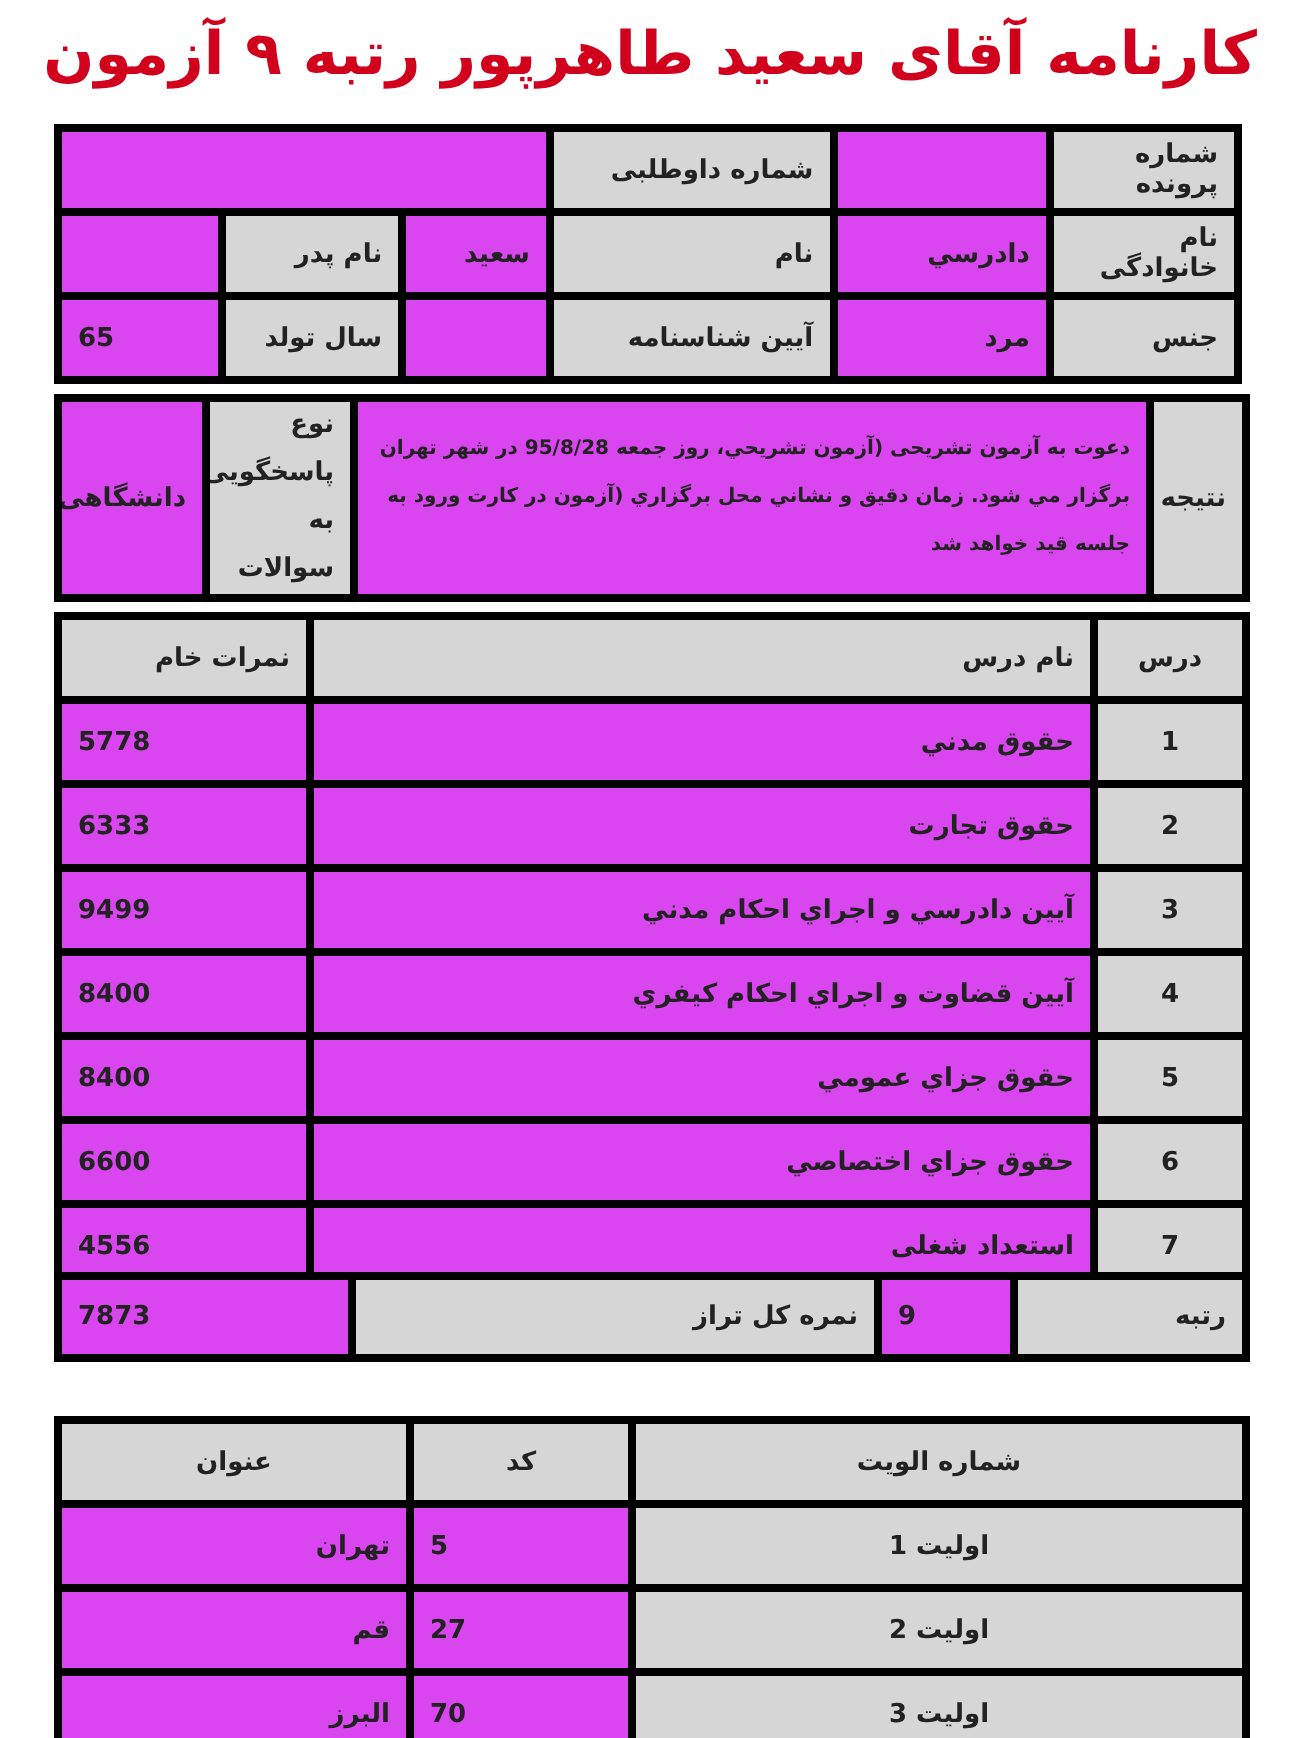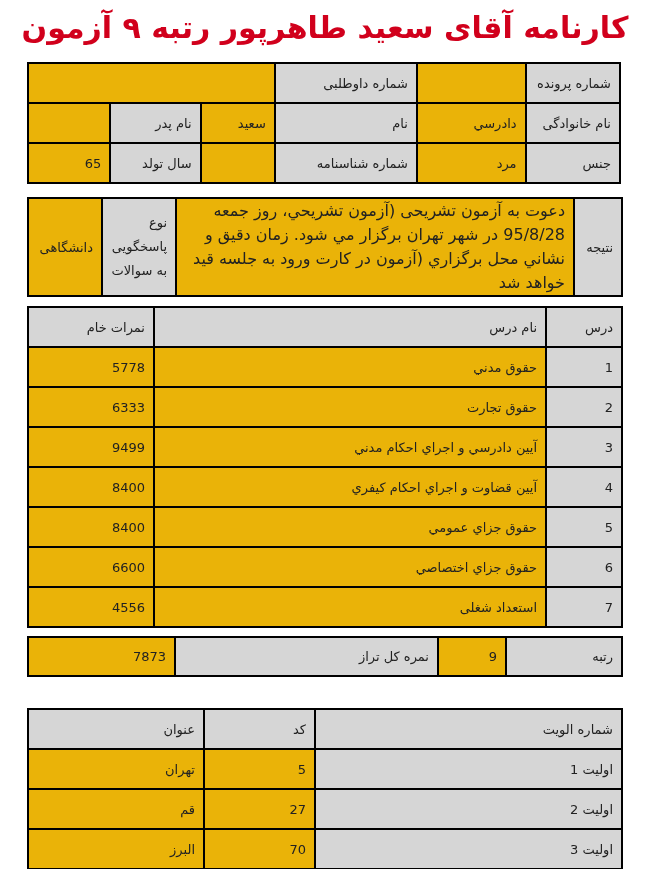--- a/index.html
+++ b/index.html
@@ -10,34 +10,34 @@
   .title {
     position: absolute; left: 0; top: 4px; width: 650px; height: 48px;
     text-align: center; color: #d1001c; font-weight: bold; font-size: 30px; line-height: 48px;
     font-family: "DejaVu Sans", sans-serif;
   }
   table {
     position: absolute; border-collapse: collapse; table-layout: fixed; direction: rtl;
     font-size: 13px;
   }
   td, th {
-    border: 2px solid #000000; padding: 0 8px; font-weight: normal; overflow: hidden;
+    border: 4px solid #000000; padding: 0 8px; font-weight: bold; overflow: hidden;
   }
   .lbl { background: #d6d6d6; }
-  .val { background: #eab308; }
+  .val { background: #d946ef; }
   .r { text-align: right; }
-  .l { text-align: right; margin-top: 24px; }
-  .c { }
+  .l { text-align: left; margin-top: 24px; }
+  .c { text-align: center; }
 
   #t1 { left: 27px; top: 62px; width: 594px; }
   #t1 td { height: 38px; }
 
   #t2 { left: 27px; top: 197px; width: 594px; }
   #t2 td { height: 90px; }
-  #t2 .msg { line-height: 24px; font-size: 16px; padding: 0 8px; }
+  #t2 .msg { line-height: 24px; font-size: 10px; padding: 0 8px; }
   #t2 .type { line-height: 24px; }
 
   #t3 { left: 27px; top: 306px; width: 594px; }
   #t3 td { height: 38px; }
 
   #t4 { left: 27px; top: 636px; width: 594px; }
   #t4 td { height: 37px; }
 
   #t5 { left: 27px; top: 708px; width: 594px; }
   #t5 td { height: 38px; }
@@ -67,21 +67,21 @@
     <td class="lbl r">نام خانوادگی</td>
     <td class="val r">دادرسي</td>
     <td class="lbl r">نام</td>
     <td class="val r">سعید</td>
     <td class="lbl r">نام پدر</td>
     <td class="val r"></td>
   </tr>
   <tr>
     <td class="lbl r">جنس</td>
     <td class="val r">مرد</td>
-    <td class="lbl r">شماره شناسنامه</td>
+    <td class="lbl r">آيين شناسنامه</td>
     <td class="val r"></td>
     <td class="lbl r">سال تولد</td>
     <td class="val l">65</td>
   </tr>
 </tbody>
   </table>
 
 <table id="t2">
   <colgroup>
     <col style="width:48px">

